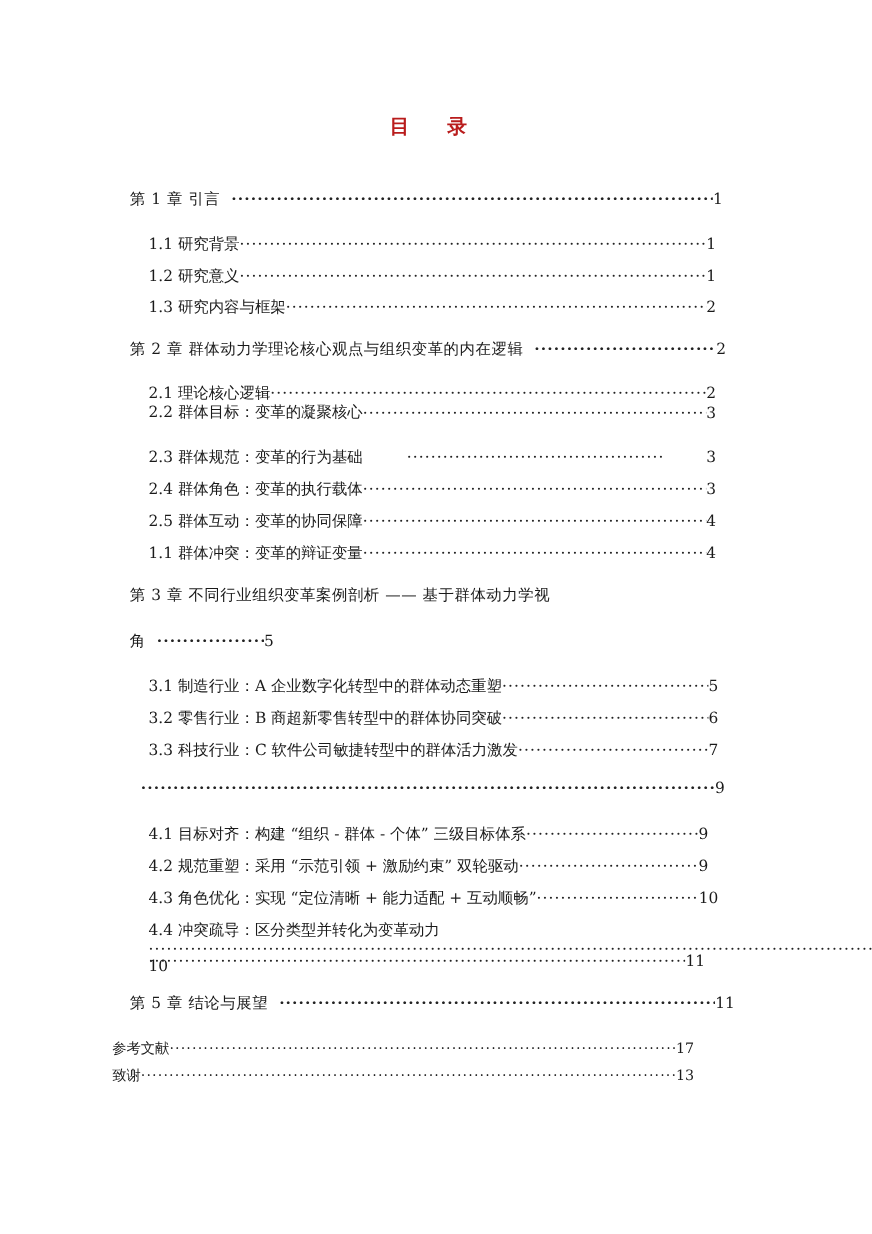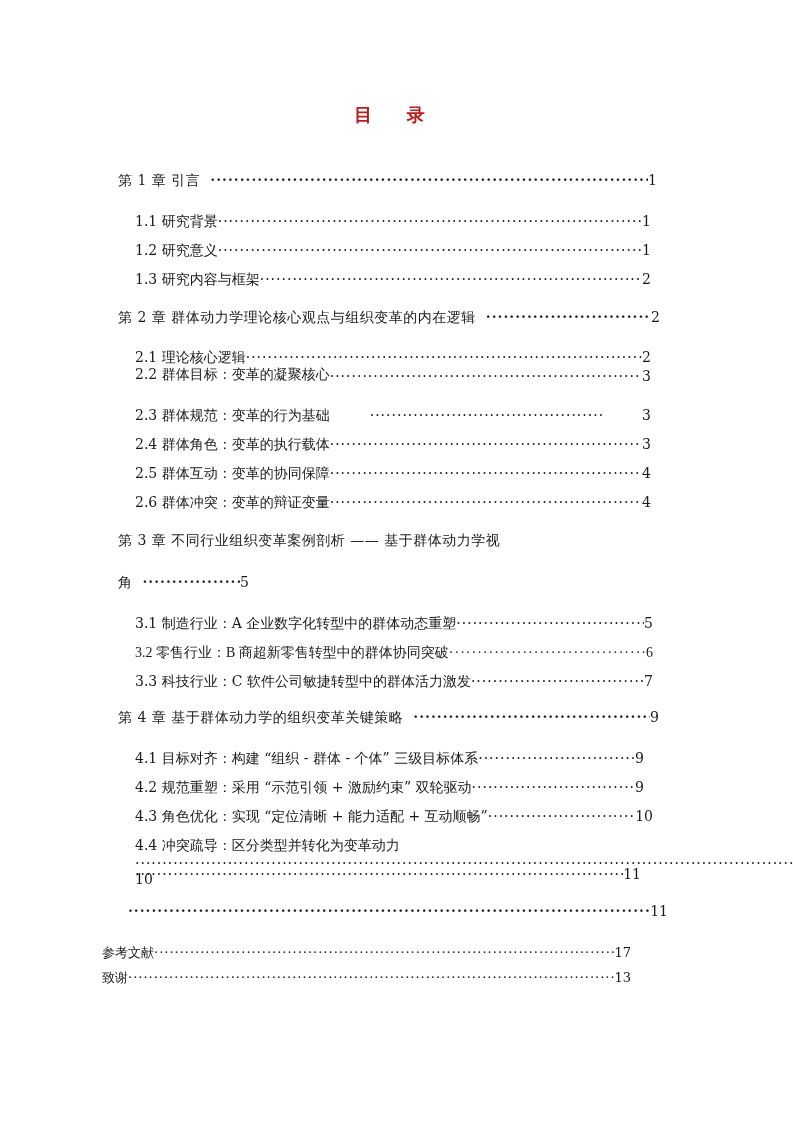--- a/index.html
+++ b/index.html
@@ -69,49 +69,48 @@
       <span class="lbl">2.4 群体角色：变革的执行载体</span>
       <span class="dots"></span>
       <span class="pg">3</span>
     </div>
     <div class="row sec" style="top: 465px; width: 516px;">
       <span class="lbl">2.5 群体互动：变革的协同保障</span>
       <span class="dots"></span>
       <span class="pg">4</span>
     </div>
     <div class="row sec" style="top: 494px; width: 516px;">
-      <span class="lbl">2.6 群体冲突：变革的辩证变量</span>
+      <span class="lbl">1.1 群体冲突：变革的辩证变量</span>
       <span class="dots"></span>
       <span class="pg">4</span>
     </div>
     <div class="row ch" style="top: 532px;">
       <span class="lbl">第 3 章 不同行业组织变革案例剖析 —— 基于群体动力学视</span>
     </div>
     <div class="row ch" style="top: 574px; width: 131px;">
       <span class="lbl">角</span>
       <span class="dots"></span>
       <span class="pg">5</span>
     </div>
     <div class="row sec" style="top: 615px; width: 518px;">
       <span class="lbl">3.1 制造行业：A 企业数字化转型中的群体动态重塑</span>
       <span class="dots"></span>
       <span class="pg">5</span>
     </div>
-    <div class="row sec" style="top: 644px; width: 518px; font-family: Liberation Serif, serif;">
+    <div class="row sec" style="top: 644px; width: 518px;">
       <span class="lbl">3.2 零售行业：B 商超新零售转型中的群体协同突破</span>
       <span class="dots"></span>
       <span class="pg">6</span>
     </div>
     <div class="row sec" style="top: 673px; width: 518px;">
       <span class="lbl">3.3 科技行业：C 软件公司敏捷转型中的群体活力激发</span>
       <span class="dots"></span>
       <span class="pg">7</span>
     </div>
     <div class="row ch" style="top: 709px; width: 541px;">
-      <span class="lbl">第 4 章 基于群体动力学的组织变革关键策略</span>
       <span class="dots"></span>
       <span class="pg">9</span>
     </div>
     <div class="row sec" style="top: 750px; width: 509px;">
       <span class="lbl">4.1 目标对齐：构建 “组织 - 群体 - 个体” 三级目标体系</span>
       <span class="dots"></span>
       <span class="pg">9</span>
     </div>
     <div class="row sec" style="top: 779px; width: 509px;">
       <span class="lbl">4.2 规范重塑：采用 “示范引领 + 激励约束” 双轮驱动</span>
@@ -126,20 +125,21 @@
     <div class="row sec" style="top: 837px; width: 509px; flex-direction: column;">
       <span class="lbl">4.4 冲突疏导：区分类型并转化为变革动力</span>
       <span class="dots"></span>
       <span class="pg">10</span>
     </div>
     <div class="row sec" style="top: 866px; width: 506px;">
       <span class="dots"></span>
       <span class="pg">11</span>
     </div>
     <div class="row ch" style="top: 903px; width: 550px;">
+      <span class="lbl">第 5 章 结论与展望</span>
       <span class="dots"></span>
       <span class="pg">11</span>
     </div>
     <div class="row plain" style="top: 944px; width: 529px;">
       <span class="lbl">参考文献</span>
       <span class="dots"></span>
       <span class="pg">17</span>
     </div>
     <div class="row plain" style="top: 969px; width: 529px;">
       <span class="lbl">致谢</span>

